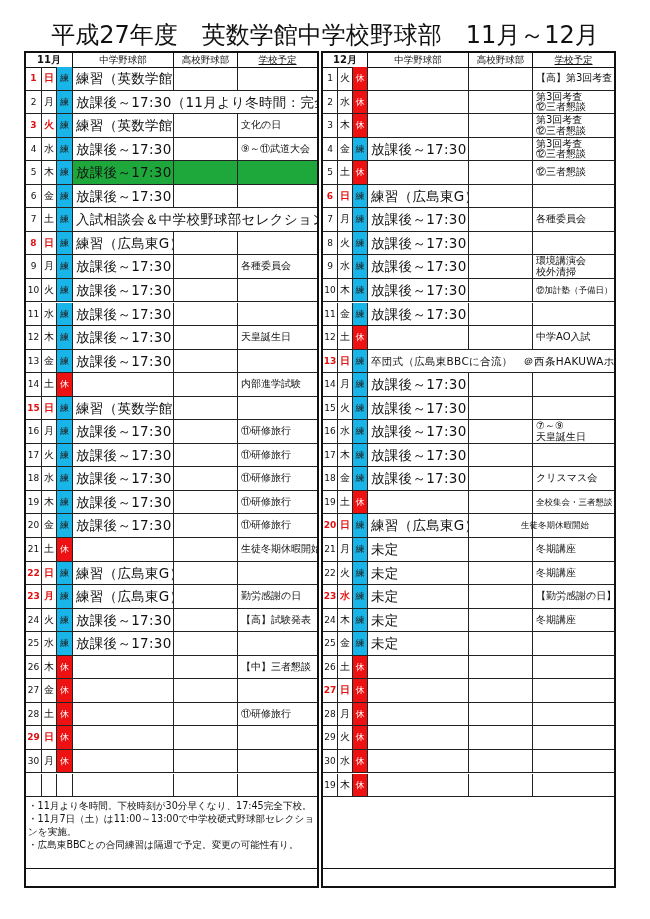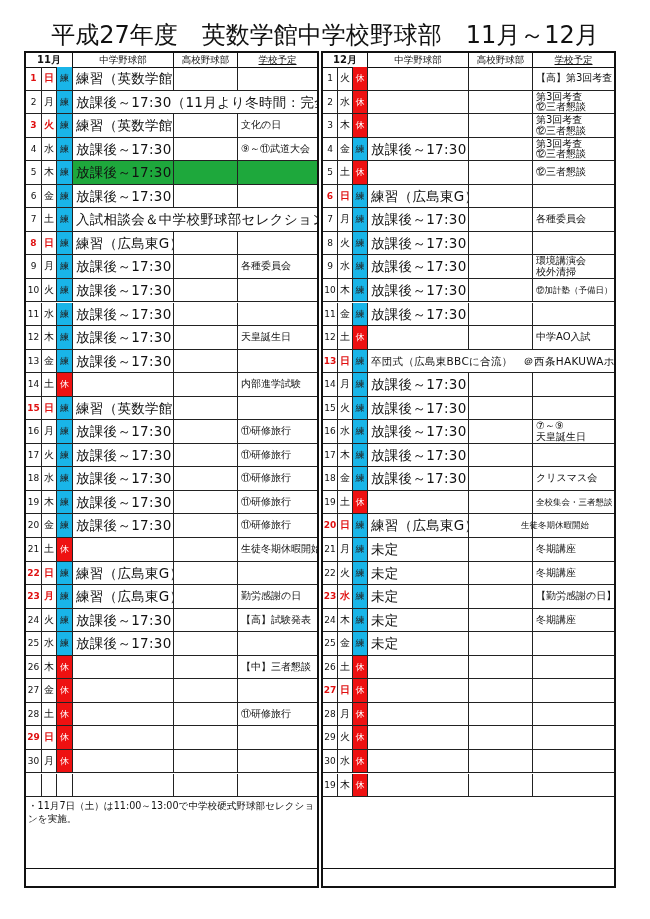--- a/index.html
+++ b/index.html
@@ -284,21 +284,23 @@
       <div class="row" style="top: 706.5px;">
         <div class="cell c-day" style="left: 0px; width: 16px;"></div>
         <div class="cell c-wd" style="left: 16px; width: 15px;"></div>
         <div class="cell c-mk " style="left: 31px; width: 16px;"></div>
         <div class="cell c-chu" style="left: 47px; width: 101px;"></div>
         <div class="cell c-kou" style="left: 148px; width: 64px;"></div>
         <div class="cell c-sch" style="left: 212px; width: 79px;"></div>
       </div>
     </div>
   <div class="notes" style="top: 744.05px; height: 71.95px;">
+      <div style="white-space: normal;">・11月より冬時間。下校時刻が30分早くなり、17:45完全下校。</div>
       <div style="white-space: normal;">・11月7日（土）は11:00～13:00で中学校硬式野球部セレクションを実施。</div>
+      <div style="white-space: normal;">・広島東BBCとの合同練習は隔週で予定。変更の可能性有り。</div>
     </div>
 </div>
 
 <div class="tbl right">
   <div class="hdr">
     <div class="mon" style="left:0;width:45px;">12月</div>
     <div style="left:45px;width:101px;">中学野球部</div>
     <div style="left:146px;width:64px;">高校野球部</div>
     <div style="left:210px;width:81px;">学校予定</div>
   </div>

